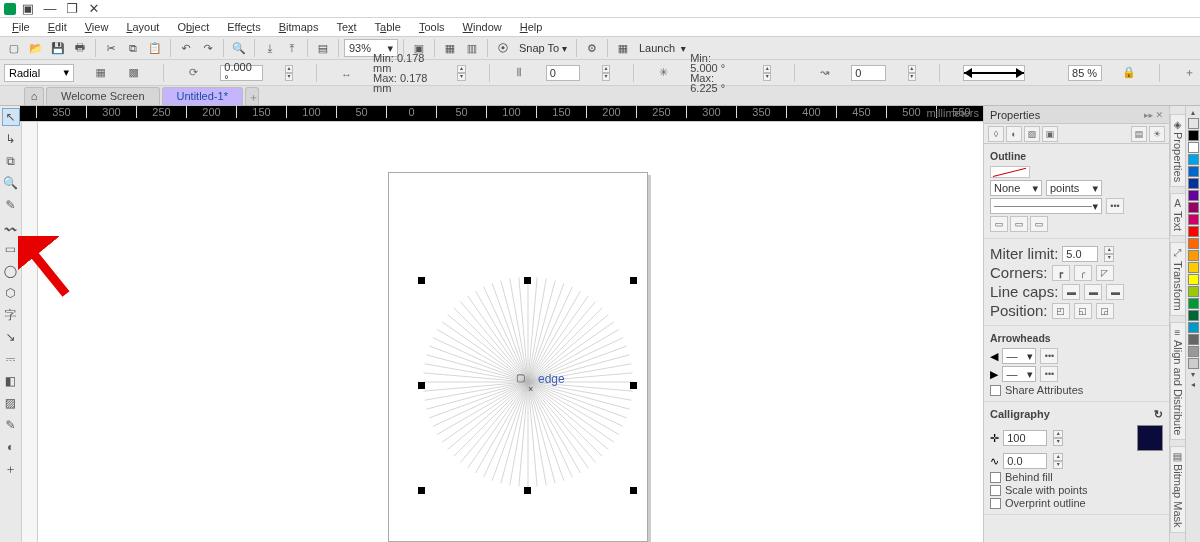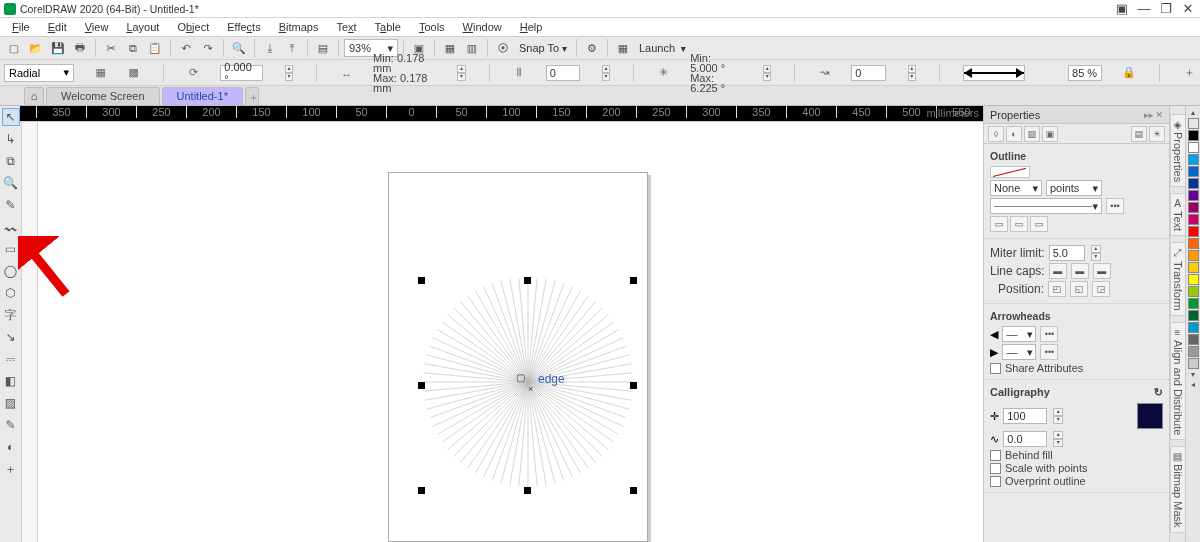--- a/index.html
+++ b/index.html
@@ -64,21 +64,21 @@
 
 
 .rightcol { position: absolute; right: 0; top: 0; bottom: 0; width: 217px; display: flex; }
 .props-panel { flex: 1; background: #eaeaea; border-left: 1px solid #c8c8c8; display: flex; flex-direction: column; overflow: hidden; }
 .props-panel .hd { height: 18px; background: #dcdcdc; border-bottom: 1px solid #c8c8c8; padding: 2px 6px; font-size: 10.5px; color: #333; display: flex; align-items: center; justify-content: space-between; }
 .props-panel .tabrow { height: 20px; display: flex; gap: 2px; padding: 2px 4px; border-bottom: 1px solid #c8c8c8; }
 .props-panel .tabrow .ti { width: 16px; height: 16px; background: #f2f2f2; border: 1px solid #c4c4c4; display: flex; align-items: center; justify-content: center; font-size: 9px; color: #666; }
 .section { padding: 4px 6px; border-bottom: 1px solid #d8d8d8; }
 .section .shd { font-weight: bold; color: #444; font-size: 10.5px; padding: 2px 0; }
 .row { display: flex; align-items: center; gap: 4px; margin: 2px 0; }
-.row label { font-size: 12px; color: #444; min-width: 54px; text-align: right; }
+.row label { font-size: 15px; color: #444; min-width: 54px; text-align: right; }
 .inpt { height: 16px; border: 1px solid #b8b8b8; background: #fff; padding: 0 3px; font-size: 10px; color: #333; display: inline-flex; align-items: center; }
 .iconbtn { width: 18px; height: 16px; border: 1px solid #c4c4c4; background: #f4f4f4; display: inline-flex; align-items: center; justify-content: center; font-size: 9px; color: #555; }
 .chk { display: flex; align-items: center; gap: 4px; font-size: 10px; color: #444; margin: 1px 0; }
 .chk .box { width: 11px; height: 11px; border: 1px solid #888; background: #fff; }
 .swatch-big { width: 26px; height: 26px; background: #0a0a3c; border: 1px solid #888; }
 
 
 .palette { width: 15px; background: #e5e5e5; border-left: 1px solid #c8c8c8; display: flex; flex-direction: column; align-items: center; padding-top: 2px; gap: 0; }
 .palette .sw { width: 11px; height: 11px; border: 1px solid #888; margin-bottom: 1px; }
 .palette .nav { width: 11px; height: 10px; font-size: 8px; text-align: center; color: #555; }
@@ -98,21 +98,20 @@
 .outlineprev { width: 40px; height: 12px; background: #fff; border: 1px solid #c4c4c4; position: relative; }
 .outlineprev::after { content: ""; position: absolute; left: 2px; right: 2px; top: 9px; height: 1px; background: #c00; transform: rotate(-14deg); transform-origin: left; }
 
 svg { display: block; }
 </style>
 </head>
 <body>
 
 <div class="titlebar">
   <div class="logo"></div>
-  <div class="title">CorelDRAW 2020 (64-Bit) - Untitled-1*</div>
   <div class="winctrl">
     <span>▣</span>
     <span>—</span>
     <span>❐</span>
     <span>✕</span>
   </div>
 </div>
 
 <div class="menubar">
   <div class="mi"><u>F</u><span>ile</span></div>
@@ -415,20 +414,26 @@
             <label>Miter limit:</label>
           <div class="inpt" style="width:36px">
               <span>5.0</span>
             </div>
           <div class="spin">
               <b>▴</b>
               <b>▾</b>
             </div>
         </div>
         <div class="row">
+            <label>Corners:</label>
+          <div class="iconbtn">┏</div>
+          <div class="iconbtn">╭</div>
+          <div class="iconbtn">◸</div>
+        </div>
+        <div class="row">
             <label>Line caps:</label>
           <div class="iconbtn">▬</div>
           <div class="iconbtn">▬</div>
           <div class="iconbtn">▬</div>
         </div>
         <div class="row">
             <label>Position:</label>
           <div class="iconbtn">◰</div>
           <div class="iconbtn">◱</div>
           <div class="iconbtn">◲</div>

